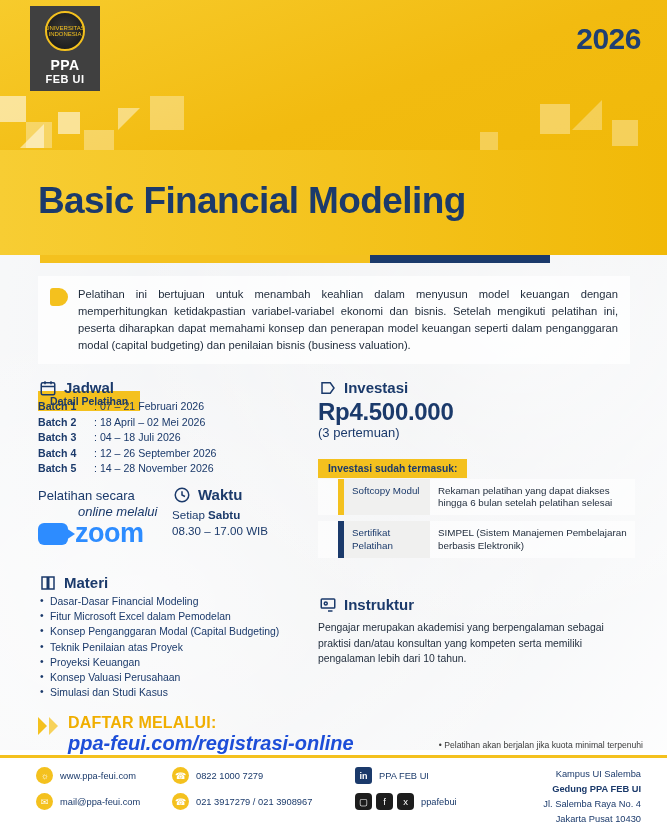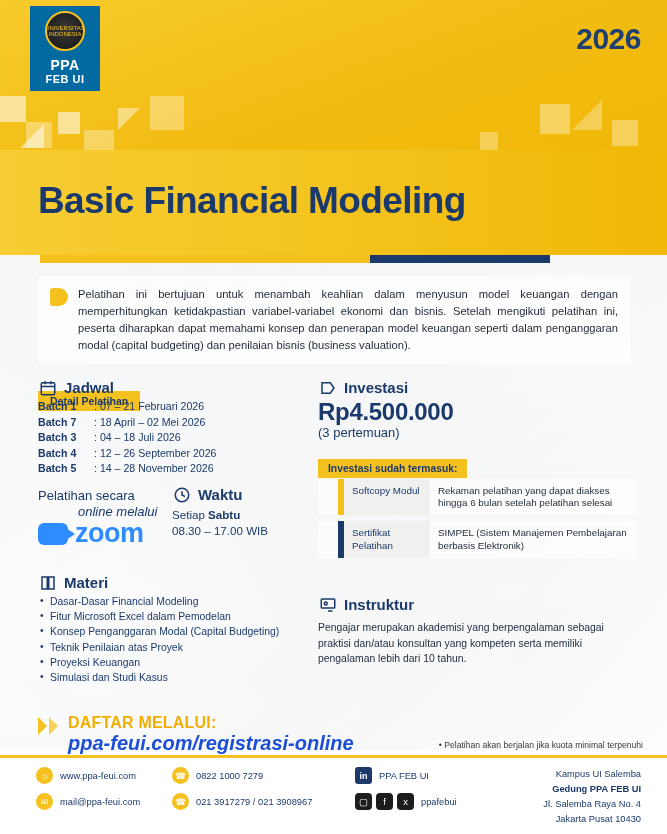--- a/index.html
+++ b/index.html
@@ -23,21 +23,21 @@
     background: linear-gradient(160deg, #f7cb2c 0%, #f2bb10 55%, #f0b908 100%);
   }
   
   .deco { position:absolute; }
   .sq { background:#ffffff; opacity:.55; }
   .sq2 { background:#ffffff; opacity:.33; }
   .tri-w { width:0; height:0; border-style:solid; }
 
   .logo-box {
     position:absolute; left:30px; top:6px; width:70px; height:85px;
-    background:#0369a1;
+    background:#404040;
     display:flex; flex-direction:column; align-items:center; justify-content:flex-start;
     padding-top:5px;
   }
   .logo-seal {
     width:40px; height:40px; border-radius:50%;
     border:2px solid #f4c11e;
     display:flex; align-items:center; justify-content:center;
     color:#f4c11e; font-size:6px; text-align:center; line-height:1.05;
     background: radial-gradient(circle at 50% 45%, #3a3a3a 0%, #1d1d1d 75%);
   }
@@ -283,21 +283,21 @@
     <span class="ic">
       <svg width="18" height="18" viewBox="0 0 24 24" fill="none" stroke="#1b3a6b" stroke-width="2">
         <rect x="3" y="5" width="18" height="16" rx="2"></rect>
           <path d="M3 10h18M8 3v4M16 3v4"></path>
       </svg>
     </span>
     <span class="tx">Jadwal</span>
   </div>
   <div class="jadwal-list">
     <div class="row"><b>Batch 1</b><span>: 07 – 21 Februari 2026</span></div>
-    <div class="row"><b>Batch 7</b><span>: 18 April – 02 Mei 2026</span></div>
+    <div class="row"><b>Batch 2</b><span>: 18 April – 02 Mei 2026</span></div>
     <div class="row"><b>Batch 3</b><span>: 04 – 18 Juli 2026</span></div>
     <div class="row"><b>Batch 4</b><span>: 12 – 26 September 2026</span></div>
     <div class="row"><b>Batch 5</b><span>: 14 – 28 November 2026</span></div>
   </div>
 
   <div class="sec-head inv-head">
     <span class="ic">
       <svg width="18" height="18" viewBox="0 0 24 24" fill="none" stroke="#1b3a6b" stroke-width="2">
         <path d="M4 5h11l5 7-5 7H4z"></path>
       </svg>
@@ -351,20 +351,21 @@
       </svg>
     </span>
     <span class="tx">Materi</span>
   </div>
   <ul class="materi-list">
     <li>Dasar-Dasar Financial Modeling</li>
     <li>Fitur Microsoft Excel dalam Pemodelan</li>
     <li>Konsep Penganggaran Modal (Capital Budgeting)</li>
     <li>Teknik Penilaian atas Proyek</li>
     <li>Proyeksi Keuangan</li>
+    <li>Konsep Valuasi Perusahaan</li>
     <li>Simulasi dan Studi Kasus</li>
   </ul>
 
   <div class="sec-head inst-head">
     <span class="ic">
       <svg width="18" height="18" viewBox="0 0 24 24" fill="none" stroke="#1b3a6b" stroke-width="2">
         <rect x="3" y="4" width="18" height="12" rx="1"></rect>
           <circle cx="9" cy="10" r="2"></circle>
           <path d="M12 20h6"></path>
       </svg>

